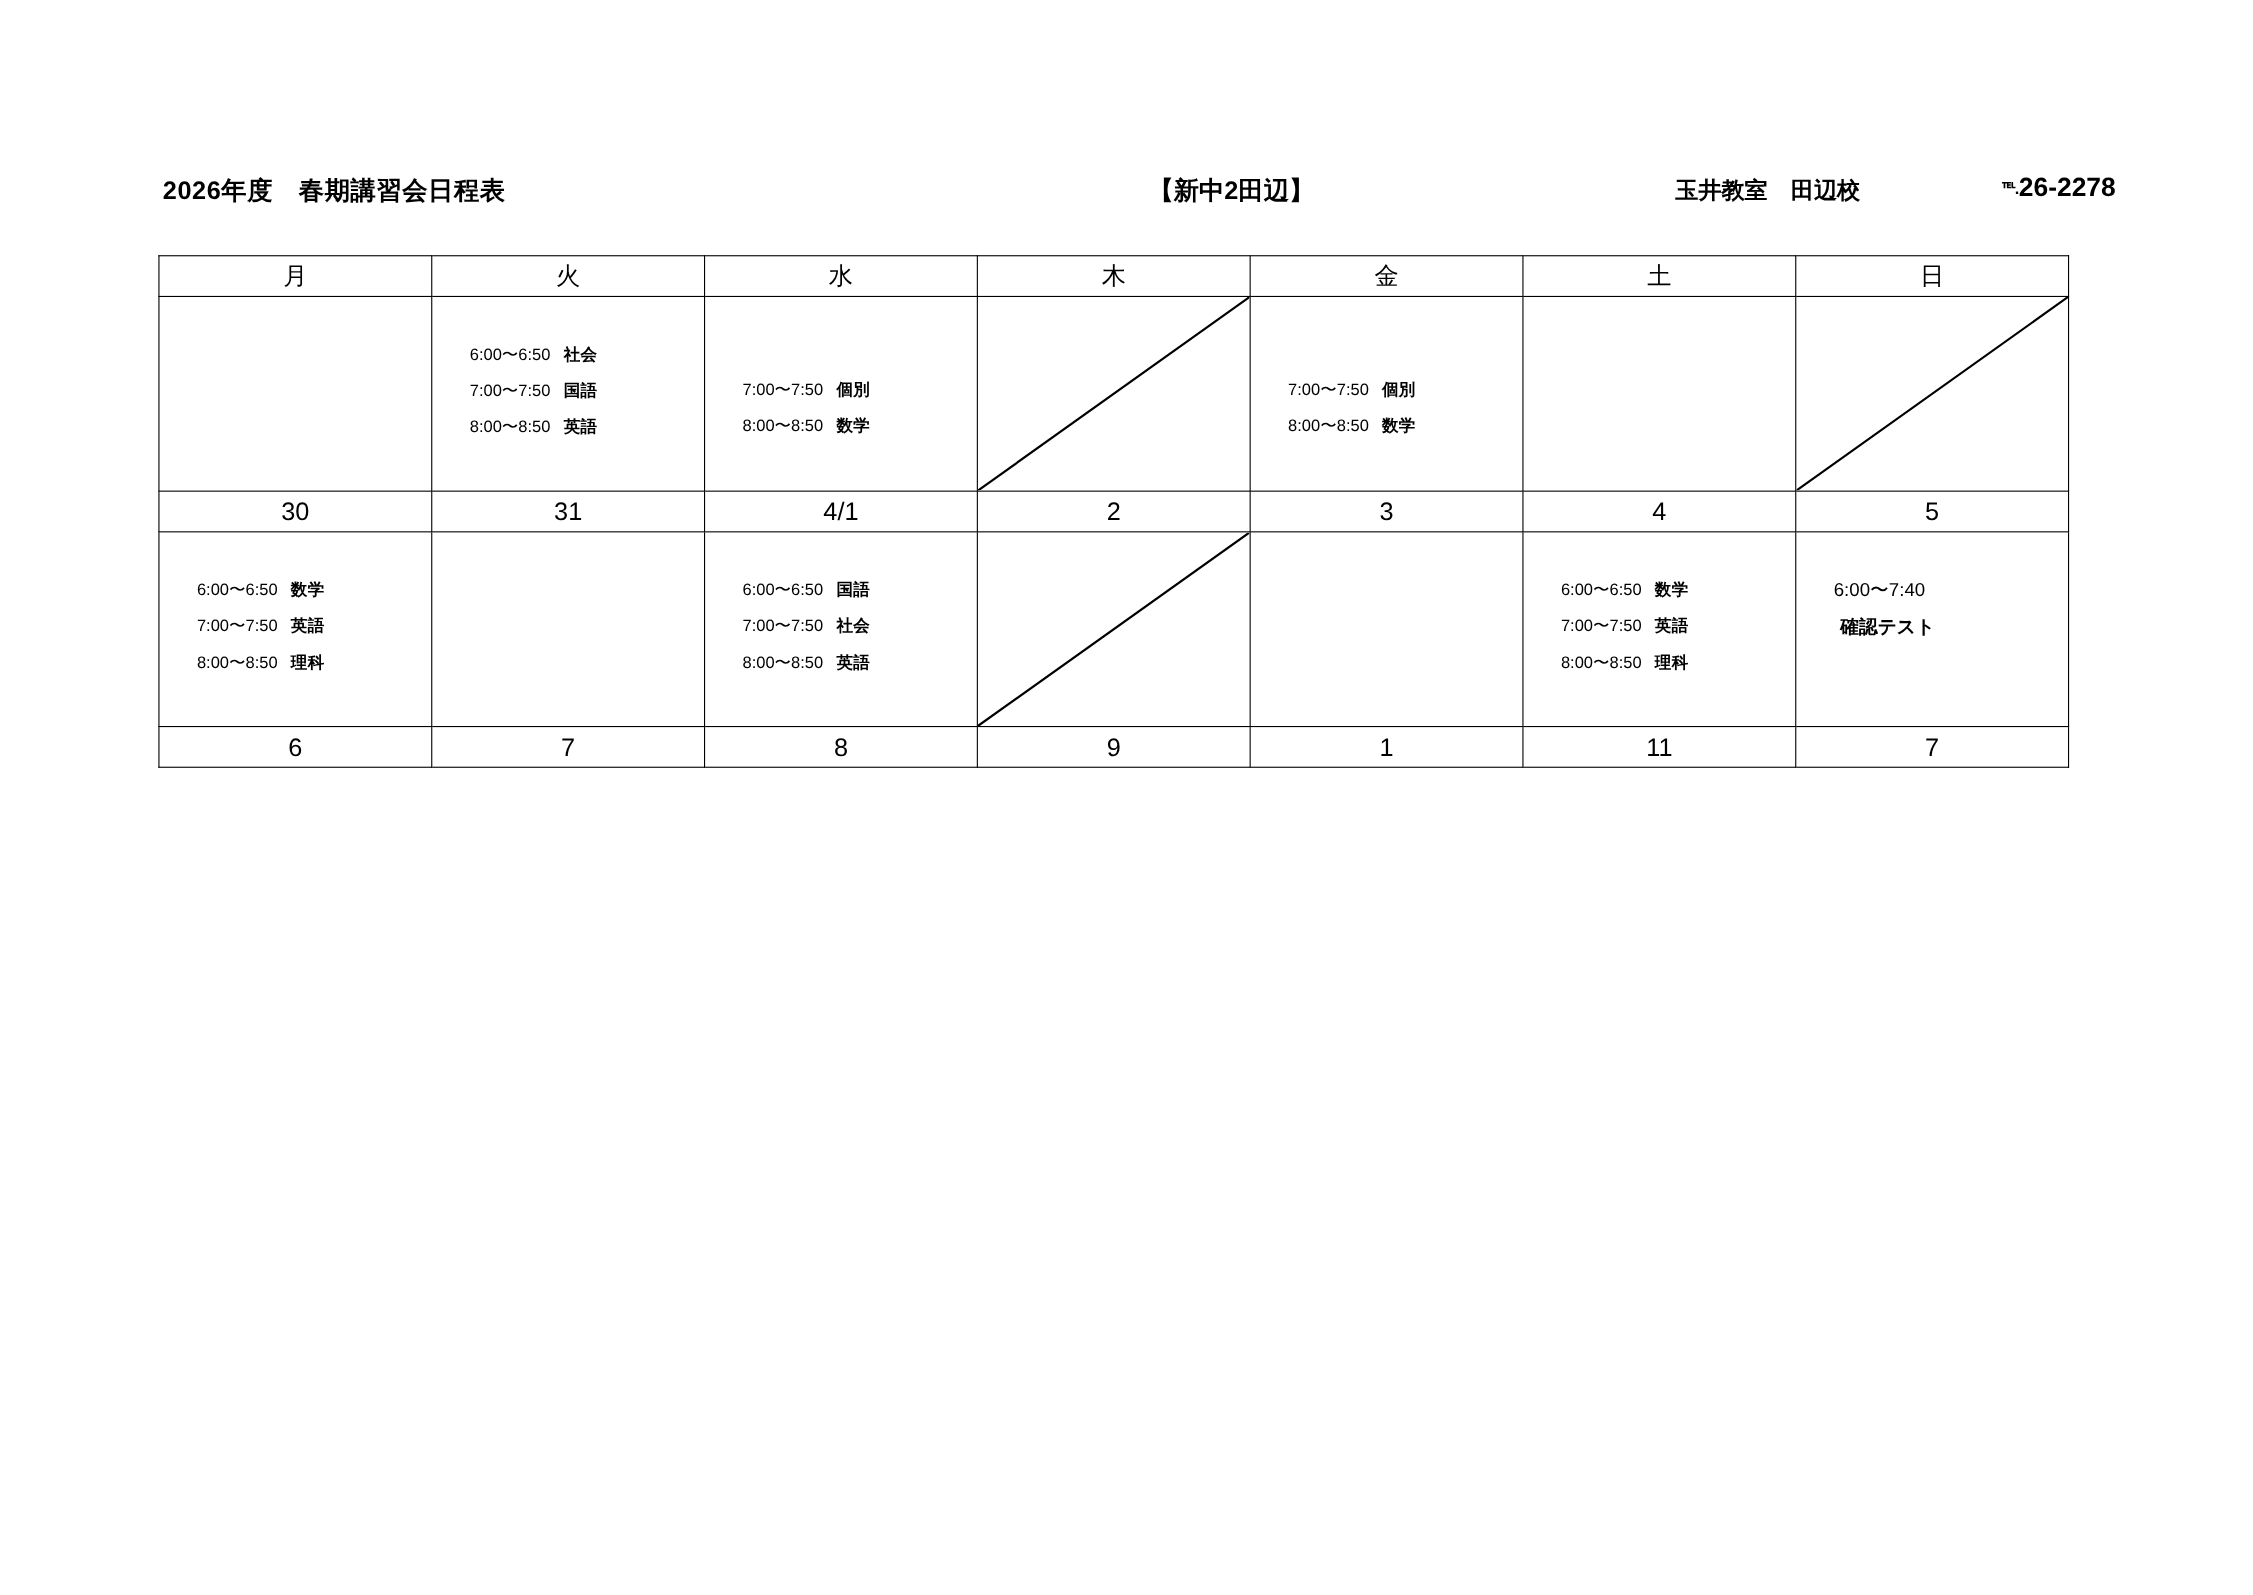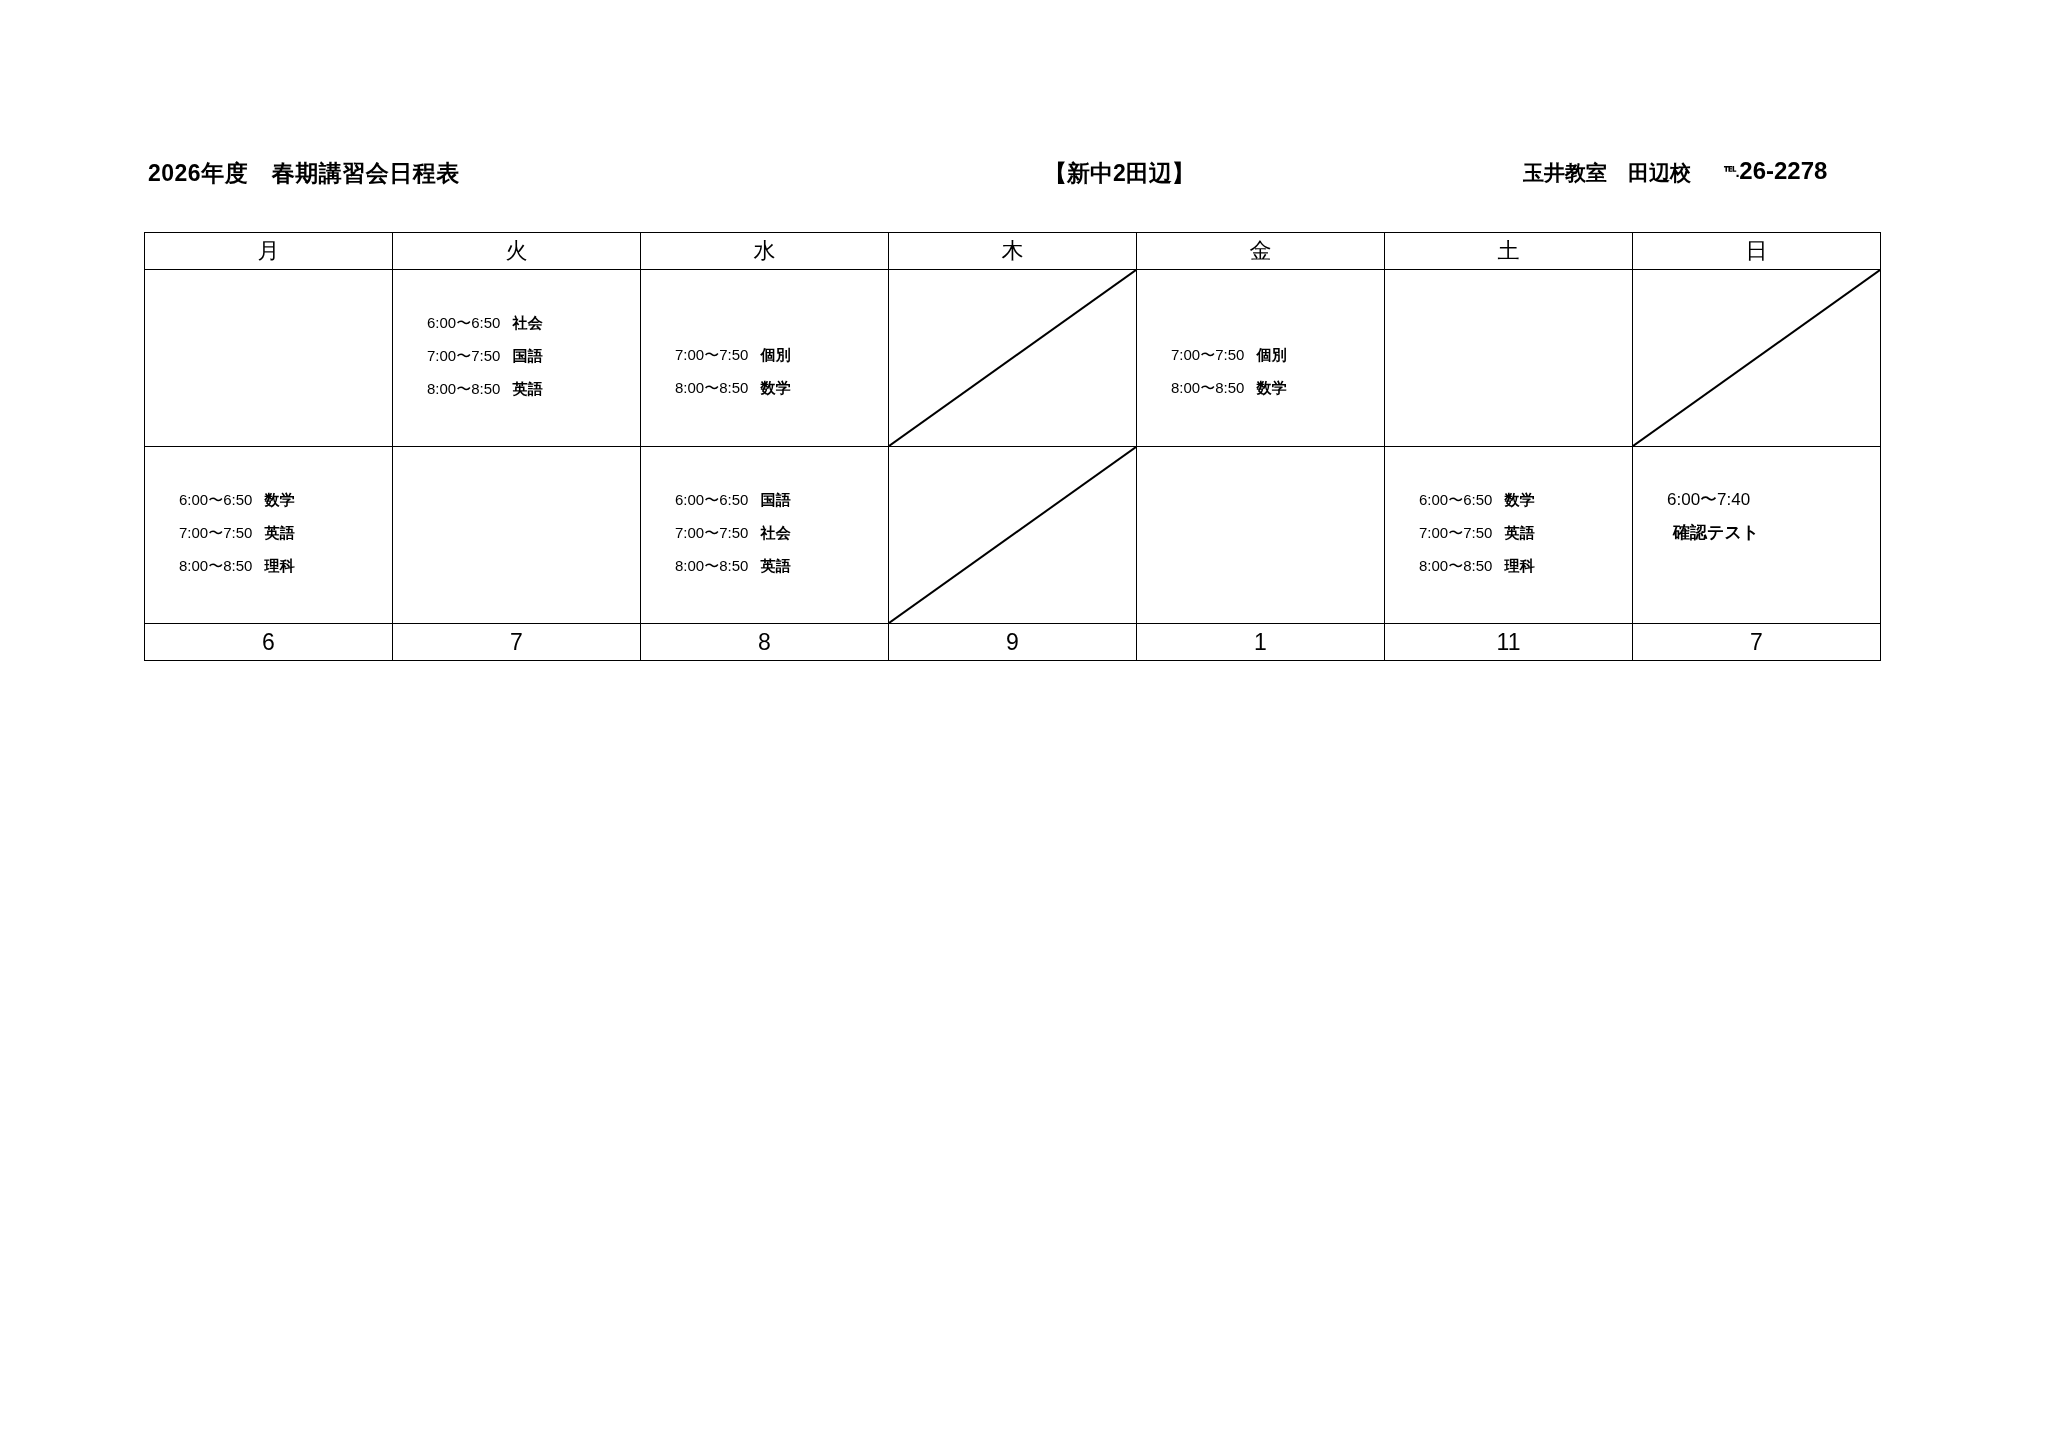--- a/index.html
+++ b/index.html
@@ -51,21 +51,21 @@
   .header-school {
     position: absolute;
     left: 1375px;
     top: 1px;
     font-size: 21px;
     font-weight: bold;
     white-space: pre;
   }
   .header-tel {
     position: absolute;
-    left: 1576px;
+    left: 1672px;
     top: -1px;
     font-size: 24px;
     font-weight: bold;
     white-space: pre;
     text-align: center;
   }
   .header-tel .tel-label {
     font-size: 15px;
     font-weight: bold;
     vertical-align: 2px;
@@ -251,20 +251,29 @@
           <div class="cell-inner">
             <div class="slash">
               <svg viewBox="0 0 248 176" preserveAspectRatio="none">
                   <line x1="0" y1="176" x2="248" y2="0" stroke="#000000" stroke-width="2" vector-effect="non-scaling-stroke"></line>
                 </svg>
             </div>
           </div>
         </td>
       </tr>
 
+      <tr class="date-row">
+        <td><span>30</span></td>
+        <td><span>31</span></td>
+        <td><span>4/1</span></td>
+        <td><span>2</span></td>
+        <td><span>3</span></td>
+        <td><span>4</span></td>
+        <td><span>5</span></td>
+      </tr>
       <tr class="body-row">
         <td>
           <div class="cell-inner">
             <div class="lessons">
               <div class="lesson"><span class="lt">6:00〜6:50</span><span class="ls">数学</span></div>
               <div class="lesson"><span class="lt">7:00〜7:50</span><span class="ls">英語</span></div>
               <div class="lesson"><span class="lt">8:00〜8:50</span><span class="ls">理科</span></div>
             </div>
           </div>
         </td>

